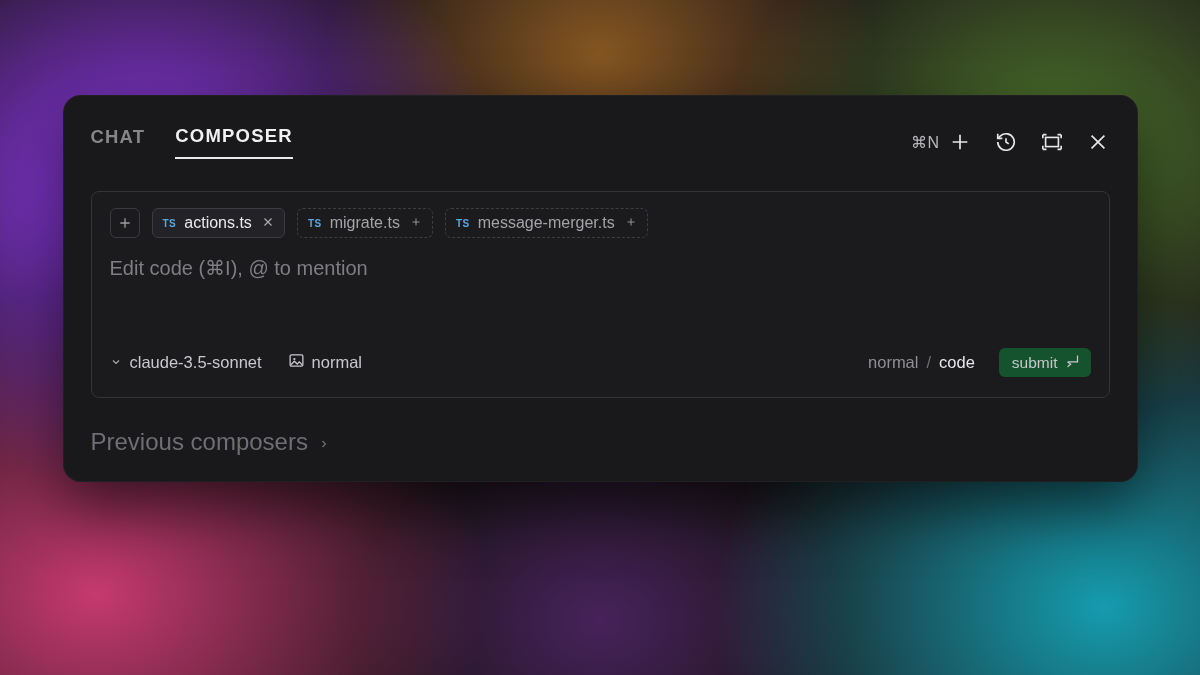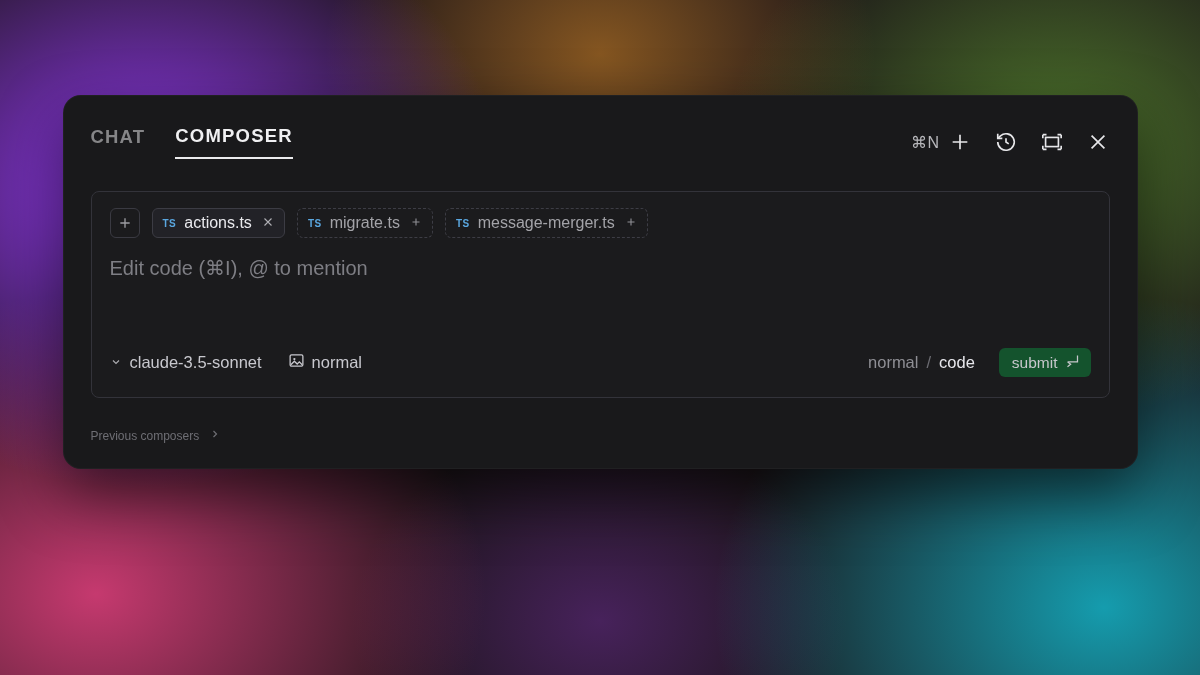--- a/index.html
+++ b/index.html
@@ -93,21 +93,21 @@
     margin-left:14px;
     background:#14532d; color:#c7c7cc;
     border-radius:6px; padding:5px 11px 5px 13px;
     display:inline-flex; align-items:center; gap:7px; cursor:pointer;
     font-size:15.5px;
   }
   .submit-btn svg { width:15px; height:15px; stroke:currentColor; }
 
   .prev-row {
     margin-top: 30px; display:flex; align-items:center; gap:10px;
-    color:#6e6e74; font-size:12px; cursor:pointer; width:fit-content;
+    color:#6e6e74; font-size:24px; cursor:pointer; width:fit-content;
   }
   .prev-row svg { width:12px; height:12px; stroke:#6e6e74; }
 </style>
 </head>
 <body>
 
 <div class="panel">
 
   <div class="topbar">
     <div class="tabs">

